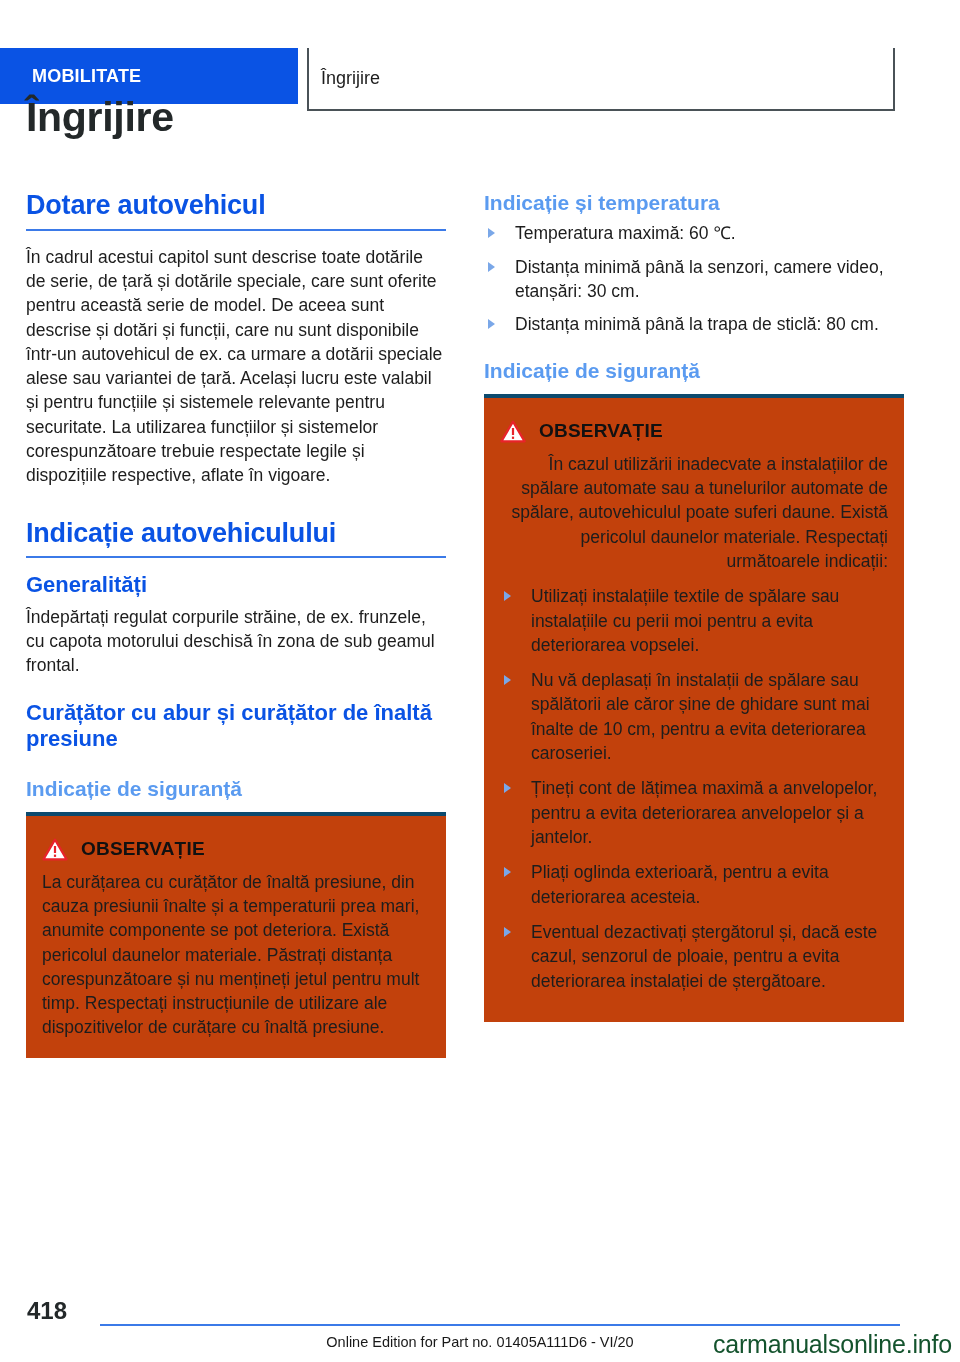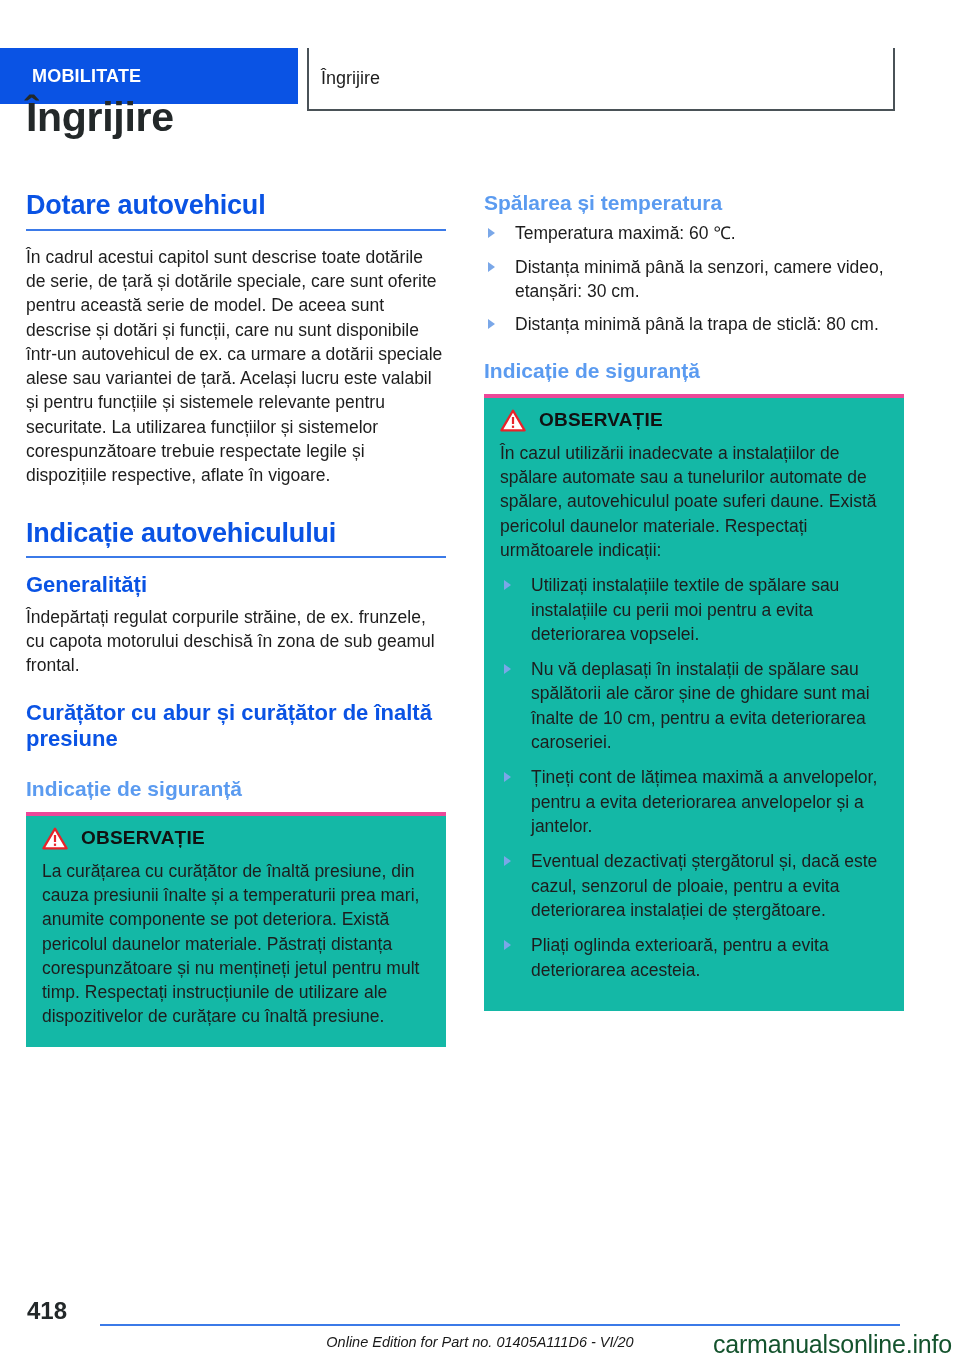--- a/index.html
+++ b/index.html
@@ -147,23 +147,23 @@
     left: 4px;
     top: 7px;
     width: 0; height: 0;
     border-left: 7px solid #7aa7e8;
     border-top: 5px solid transparent;
     border-bottom: 5px solid transparent;
   }
 
   
   .notice {
-    background: #14b8a6;
-    border-top: 4px solid #ec4899;
-    padding: 11px 16px 18px 16px;
+    background: #c2410c;
+    border-top: 4px solid #0c4a6e;
+    padding: 22px 16px 18px 16px;
     margin-top: 10px;
     box-sizing: border-box;
   }
   .notice-head {
     display: flex;
     align-items: center;
     margin-bottom: 9px;
   }
   .warn-icon {
     width: 26px;
@@ -206,21 +206,20 @@
     background: #3b7ae8;
   }
   .footer-note {
     position: absolute;
     left: 0;
     top: 52px;
     width: 960px;
     text-align: center;
     font-size: 14.5px;
     color: #191919;
-    font-style: italic;
   }
   .watermark {
     position: absolute;
     right: 8px;
     top: 48px;
     font-size: 25px;
     color: #14532d;
     letter-spacing: -0.2px;
     white-space: nowrap;
   }
@@ -263,45 +262,45 @@
           <rect x="11.9" y="16.6" width="2.2" height="2.3" fill="#e8232a"></rect>
         </svg>
         <span class="notice-title">OBSERVAȚIE</span>
       </div>
       <p class="body" style="margin-bottom:0;">La curățarea cu curățător de înaltă presiune, din cauza presiunii înalte și a temperaturii prea mari, anumite componente se pot deteriora. Există pericolul daunelor materiale. Păstrați distanța corespunzătoare și nu mențineți jetul pentru mult timp. Respectați instrucțiunile de utilizare ale dispozitivelor de curățare cu înaltă presiune.</p>
     </div>
   </div>
 
   <div class="col col-right">
 
-    <h3 class="light-blue-head">Spălarea și temperatura</h3>
+    <h3 class="light-blue-head">Indicație și temperatura</h3>
     <ul class="tri">
       <li><span class="tri-marker"></span><span>Temperatura maximă: 60 ℃.</span></li>
       <li><span class="tri-marker"></span><span>Distanța minimă până la senzori, camere video, etanșări: 30 cm.</span></li>
       <li><span class="tri-marker"></span><span>Distanța minimă până la trapa de sticlă: 80 cm.</span></li>
     </ul>
 
     <h3 class="safety" style="margin-top:22px;">Indicație de siguranță</h3>
 
     <div class="notice">
       <div class="notice-head">
         <svg class="warn-icon" viewBox="0 0 26 23">
           <path d="M13 1.6 L24.6 21.4 L1.4 21.4 Z" fill="#ffffff" stroke="#e8232a" stroke-width="2.2" stroke-linejoin="round"></path>
           <rect x="11.9" y="8" width="2.2" height="7" fill="#e8232a"></rect>
           <rect x="11.9" y="16.6" width="2.2" height="2.3" fill="#e8232a"></rect>
         </svg>
         <span class="notice-title">OBSERVAȚIE</span>
       </div>
-      <p class="body" style="margin-bottom:0;">În cazul utilizării inadecvate a instalațiilor de spălare automate sau a tunelurilor automate de spălare, autovehiculul poate suferi daune. Există pericolul daunelor materiale. Respectați următoarele indicații:</p>
+      <p class="body" style="margin-bottom:0;text-align:right;">În cazul utilizării inadecvate a instalațiilor de spălare automate sau a tunelurilor automate de spălare, autovehiculul poate suferi daune. Există pericolul daunelor materiale. Respectați următoarele indicații:</p>
       <ul class="tri">
         <li><span class="tri-marker"></span><span>Utilizați instalațiile textile de spălare sau instalațiile cu perii moi pentru a evita deteriorarea vopselei.</span></li>
         <li><span class="tri-marker"></span><span>Nu vă deplasați în instalații de spălare sau spălătorii ale căror șine de ghidare sunt mai înalte de 10 cm, pentru a evita deteriorarea caroseriei.</span></li>
         <li><span class="tri-marker"></span><span>Țineți cont de lățimea maximă a anvelopelor, pentru a evita deteriorarea anvelopelor și a jantelor.</span></li>
+        <li><span class="tri-marker"></span><span>Pliați oglinda exterioară, pentru a evita deteriorarea acesteia.</span></li>
         <li><span class="tri-marker"></span><span>Eventual dezactivați ștergătorul și, dacă este cazul, senzorul de ploaie, pentru a evita deteriorarea instalației de ștergătoare.</span></li>
-        <li><span class="tri-marker"></span><span>Pliați oglinda exterioară, pentru a evita deteriorarea acesteia.</span></li>
       </ul>
     </div>
   </div>
 </div>
 
 <div class="footer">
   <div class="page-num">418</div>
   <div class="footer-rule"></div>
   <div class="footer-note">Online Edition for Part no. 01405A111D6 - VI/20</div>
   <div class="watermark">carmanualsonline.info</div>

